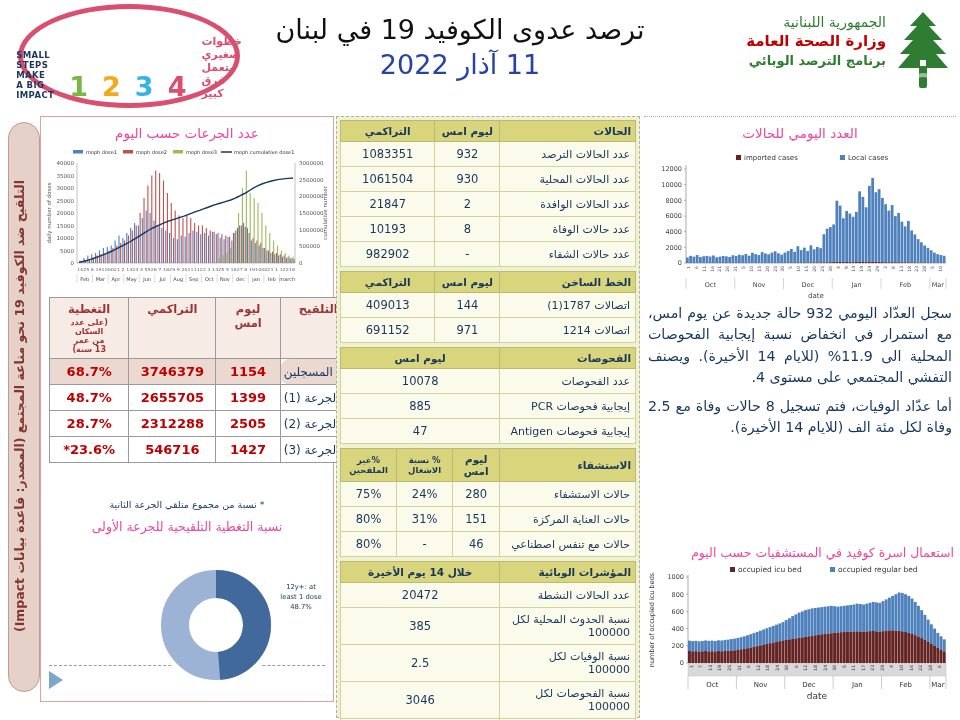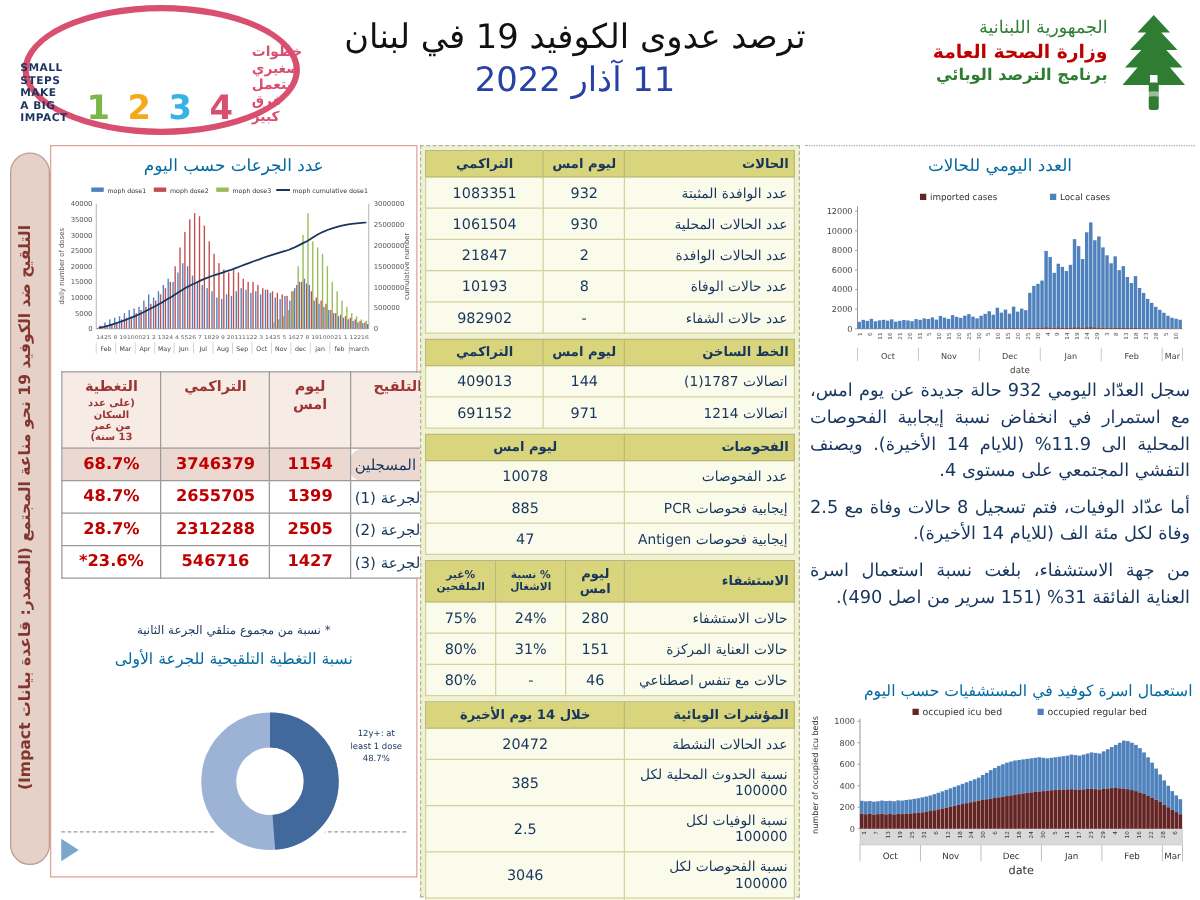--- a/index.html
+++ b/index.html
@@ -21,21 +21,21 @@
   .moph .txt{position:absolute;right:70px;top:6px;text-align:right;direction:rtl;}
   .moph .l1{color:#2e7d32;font-weight:normal;font-size:14px;}
   .moph .l2{color:#c00000;font-weight:bold;font-size:15px;margin-top:2px;}
   .moph .l3{color:#2e7d32;font-weight:600;font-size:13px;margin-top:3px;}
   
   .capsule{left:8px;top:122px;width:30px;height:568px;background:#e6d1c9;border:1px solid #bd9c92;border-radius:16px;}
   .capsule-text{left:-257px;top:395px;width:560px;height:22px;transform:rotate(-90deg);
     direction:rtl;text-align:center;color:#83362f;font-size:12.5px;font-weight:bold;}
   
   .left-box{left:40px;top:116px;width:292px;height:584px;border:1px solid #dfa294;background:#fff;}
-  .chart-title{color:#0369a1;font-size:13.5px;text-align:center;direction:rtl;}
+  .chart-title{color:#ec4899;font-size:13.5px;text-align:center;direction:rtl;}
   .doses-title{left:0;top:8px;width:100%;}
   .vtable-wrap{left:8px;top:180px;width:276px;}
   .vtable{width:100%;border-collapse:collapse;direction:rtl;}
   .vtable th{background:#f6ebe5;color:#9c3434;font-size:11.5px;border:1px solid #9a9a9a;padding:4px 18px;vertical-align:top;}
   .vtable th .note{font-size:8px;font-weight:bold;margin-top:2px;}
   .vtable td{border:1px solid #9a9a9a;padding:5px 3px;background:#fff;}
   .vtable tr.hl td{background:#ead8d1;}
   .vtable td.vlbl{color:#17365d;text-align:left;font-size:12px;padding-right:6px;border-radius:10px;}
   .vtable td.num{color:#c00000;font-weight:bold;text-align:center;font-size:13px;}
   .vfoot{left:8px;top:382px;width:276px;text-align:center;color:#17365d;font-size:9.5px;direction:rtl;}
@@ -355,21 +355,21 @@
   <div class="abs middle-box">
 
     <table class="mtable">
       <tbody>
           <tr>
         <th style="width:46%">الحالات</th>
         <th class="c" style="width:22%">ليوم امس</th>
         <th class="c" style="width:32%">التراكمي</th>
       </tr>
       <tr>
-            <td class="lbl">عدد الوافدة المثبتة</td>
+            <td class="lbl">عدد الحالات الترصد</td>
             <td class="val">932</td>
             <td class="val">1083351</td>
           </tr>
       <tr>
             <td class="lbl">عدد الحالات المحلية</td>
             <td class="val">930</td>
             <td class="val">1061504</td>
           </tr>
       <tr>
             <td class="lbl">عدد الحالات الوافدة</td>
@@ -716,21 +716,20 @@
         <line x1="139.5" y1="135" x2="139.5" y2="146" stroke="#aaa" stroke-width="0.5"></line>
         <line x1="188.25" y1="135" x2="188.25" y2="146" stroke="#aaa" stroke-width="0.5"></line>
         <line x1="237" y1="135" x2="237" y2="146" stroke="#aaa" stroke-width="0.5"></line>
         <line x1="285.75" y1="135" x2="285.75" y2="146" stroke="#aaa" stroke-width="0.5"></line>
         <line x1="302" y1="135" x2="302" y2="146" stroke="#aaa" stroke-width="0.5"></line>
         <text x="172" y="155" font-size="7" fill="#444" text-anchor="middle">date</text>
       </svg>
     <div class="abs narrative">
       <p>سجل العدّاد اليومي 932 حالة جديدة عن يوم امس، مع استمرار في انخفاض نسبة إيجابية الفحوصات المحلية الى 11.9% (للايام 14 الأخيرة). ويصنف التفشي المجتمعي على مستوى 4.</p>
       <p>أما عدّاد الوفيات، فتم تسجيل 8 حالات وفاة مع 2.5 وفاة لكل مئة الف (للايام 14 الأخيرة).</p>
-      <p>من جهة الاستشفاء، بلغت نسبة استعمال اسرة العناية الفائقة 31% (151 سرير من اصل 490).</p>
     </div>
     <div class="abs chart-title beds-title">استعمال اسرة كوفيد في المستشفيات حسب اليوم</div>
     <svg id="chart-beds" class="abs" style="left:0;top:444px" width="312" height="158">
         <text x="40" y="104.3" font-size="6.5" fill="#444" text-anchor="end">0</text>
         <line x1="42" y1="102" x2="44" y2="102" stroke="#888" stroke-width="0.6"></line>
         <text x="40" y="87.1" font-size="6.5" fill="#444" text-anchor="end">200</text>
         <line x1="42" y1="84.8" x2="44" y2="84.8" stroke="#888" stroke-width="0.6"></line>
         <text x="40" y="69.89999999999999" font-size="6.5" fill="#444" text-anchor="end">400</text>
         <line x1="42" y1="67.6" x2="44" y2="67.6" stroke="#888" stroke-width="0.6"></line>
         <text x="40" y="52.699999999999996" font-size="6.5" fill="#444" text-anchor="end">600</text>

